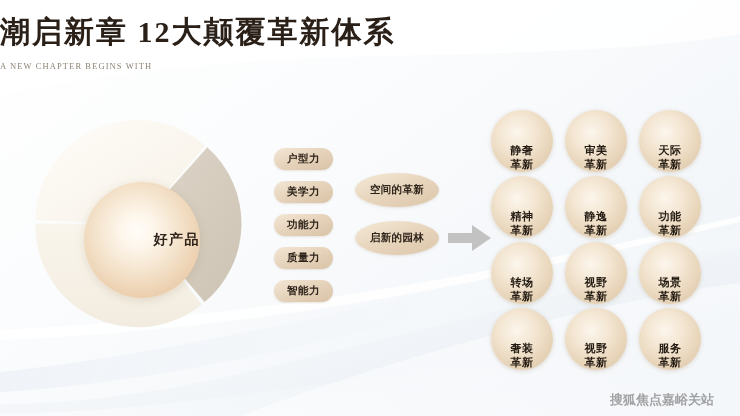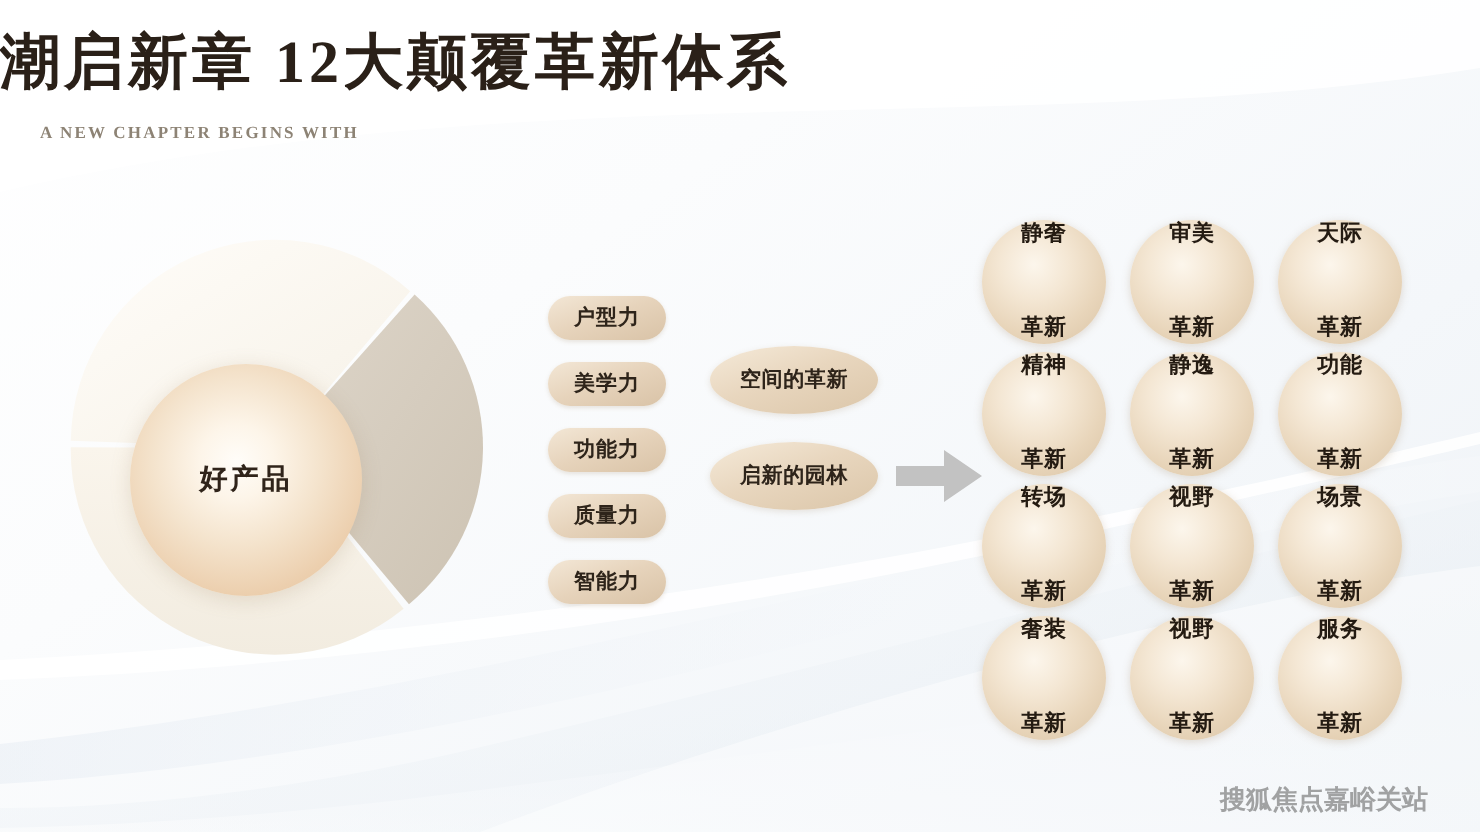--- a/index.html
+++ b/index.html
@@ -42,59 +42,58 @@
     font-size: 30px;
     font-weight: bold;
     letter-spacing: 2px;
     color: #2a2018;
     line-height: 1.2;
     white-space: nowrap;
   }
   .title-sub1, .title-sub2 {
     font-family: "Liberation Serif", "DejaVu Serif", serif;
     font-size: 8.5px;
-    font-weight: bold;
+    font-weight: normal;
     letter-spacing: 1.1px;
     color: #8d8375;
     line-height: 1.7;
-    padding-left: 20px;
   }
   .title-sub1 { margin-top: 9px; }
 
   
   .donut-wrap {
     position: absolute;
     left: 33px;
     top: 118px;
     width: 212px;
     height: 212px;
   }
   .donut-svg {
     position: absolute;
     inset: 0;
     width: 212px;
     height: 212px;
   }
   .core-sphere {
     position: absolute;
-    left: 32px;
+    left: 51px;
     top: 64px;
     width: 116px;
     height: 116px;
     border-radius: 50%;
     background: radial-gradient(circle at 46% 42%,
         #fffdf9 0%,
         #fdf5e9 20%,
         #f4e3cc 46%,
         #eccfae 72%,
         #e0bf9c 100%);
     box-shadow: 0 2px 10px rgba(160,130,95,0.22);
     display: flex;
     align-items: center;
-    justify-content: center;
+    justify-content: flex-end;
   }
   .core-label {
     font-size: 14px;
     font-weight: bold;
     color: #30241a;
     letter-spacing: 1.5px;
   }
 
   
   .pill-col {
@@ -172,21 +171,21 @@
     height: 62px;
     border-radius: 50%;
     background: radial-gradient(circle at 42% 36%,
         #fcf6ec 0%,
         #f4e7d4 32%,
         #e8d5ba 64%,
         #d9c3a4 100%);
     display: flex;
     flex-direction: column;
     align-items: center;
-    justify-content: space-between;
+    justify-content: flex-end;
     box-shadow: 0 1px 4px rgba(150,122,88,0.25);
   }
   .gcircle-l1, .gcircle-l2 {
     font-size: 11px;
     font-weight: bold;
     color: #241b12;
     line-height: 1.32;
     letter-spacing: 0.4px;
     white-space: nowrap;
   }

